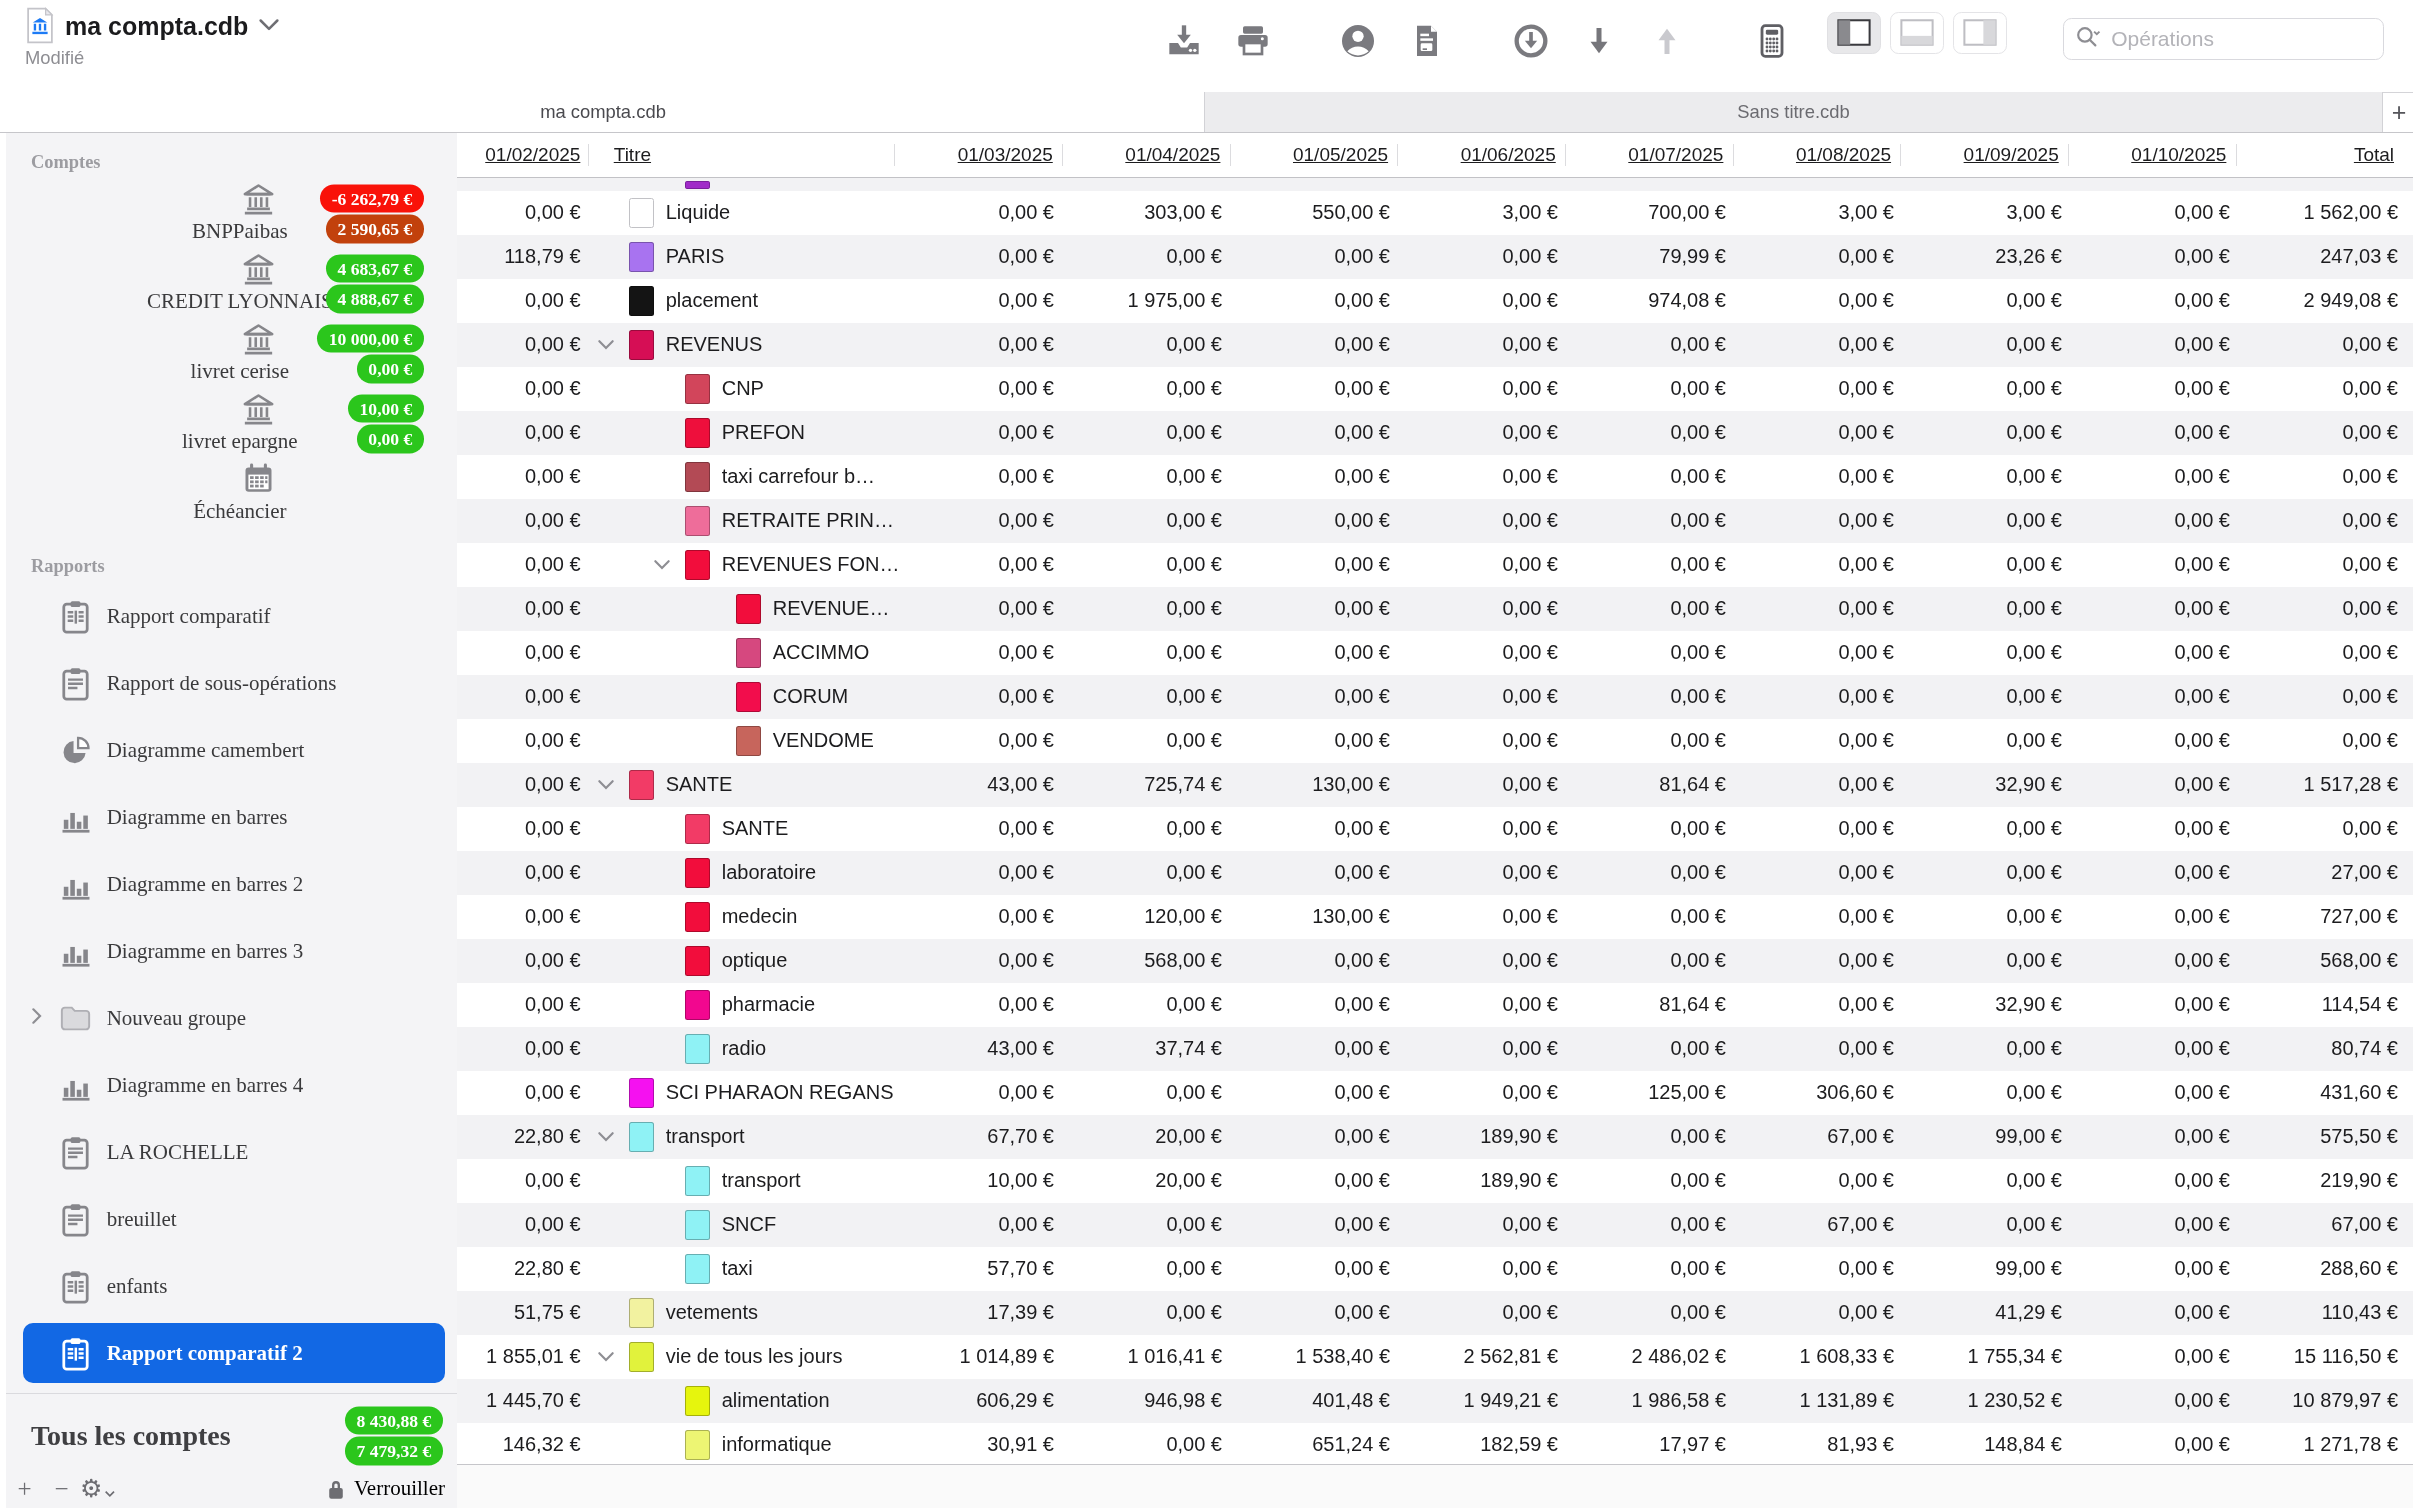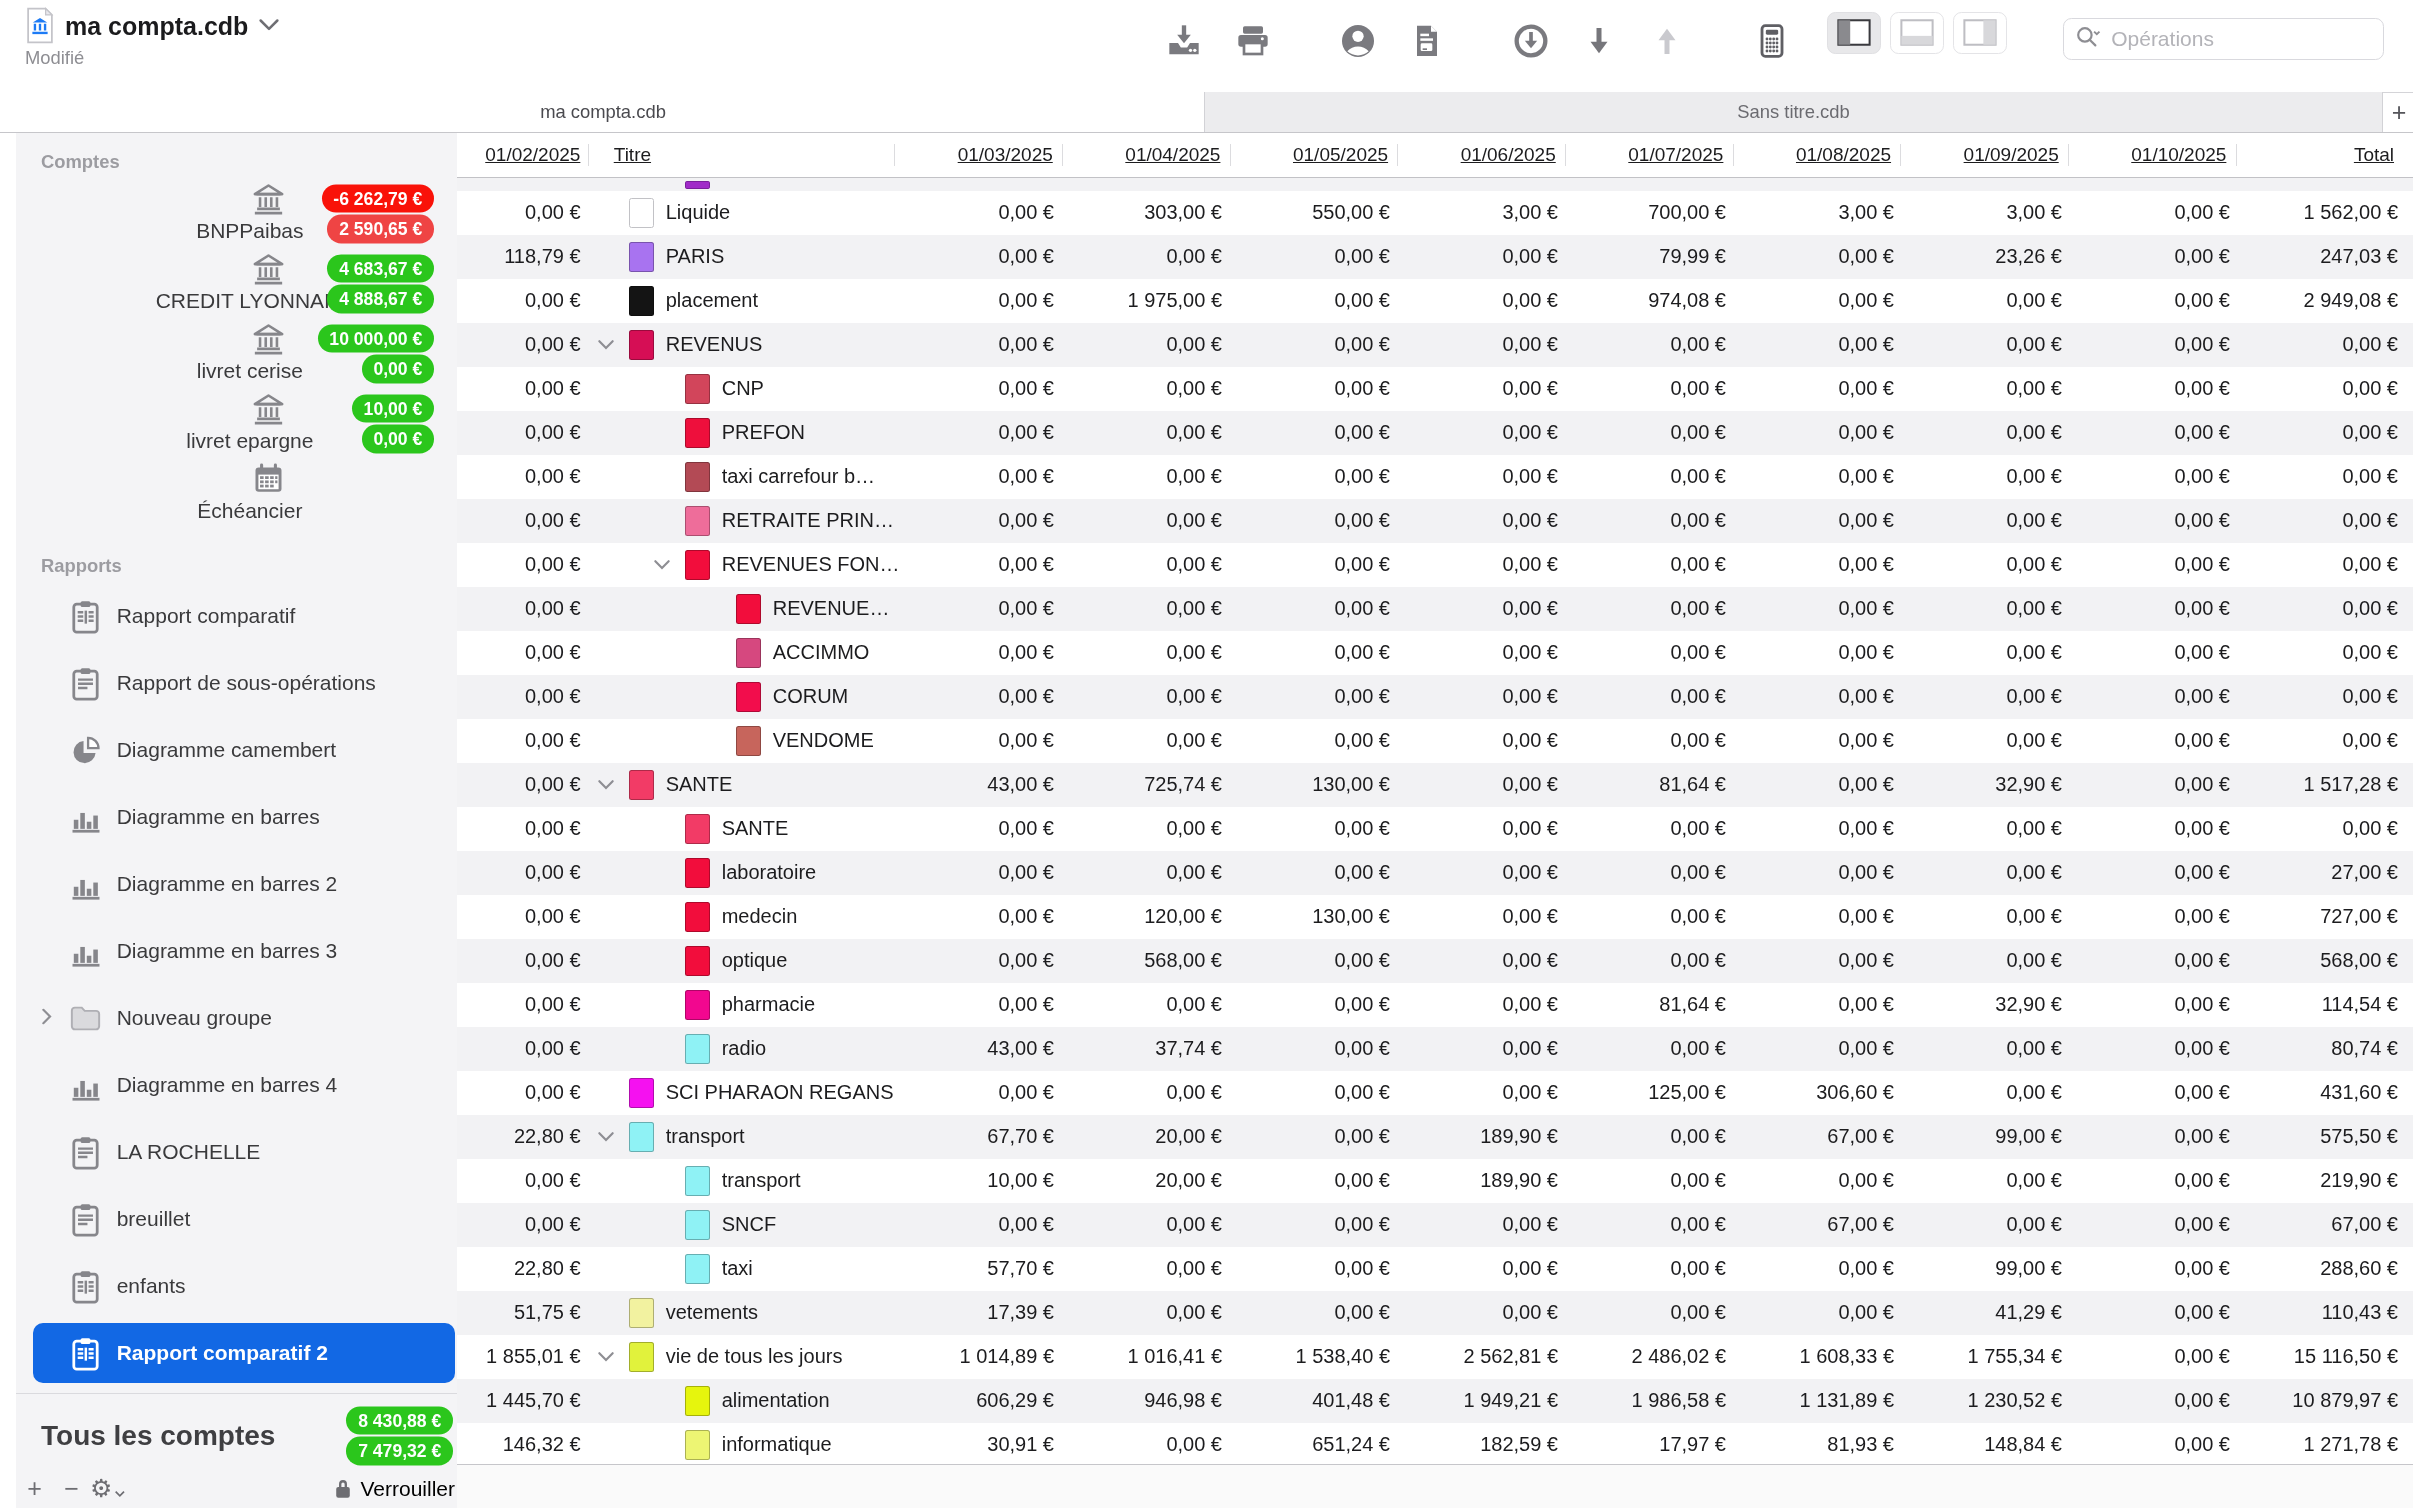--- a/index.html
+++ b/index.html
@@ -24,22 +24,22 @@
   .tabbar::before{content:"";position:absolute;left:747px;right:0;top:0;height:0.8px;background:#D4D4D8;}
   .tab-left-label{position:absolute;left:146px;top:0;transform:translateX(-50%);line-height:40px;
                   font-size:18.4px;color:#4a4a4f;}
   .tab-gray{position:absolute;left:747px;top:0;width:1179px;height:40px;background:#ECECEE;
             border-left:0.8px solid #D2D2D6;border-right:0.8px solid #D2D2D6;box-sizing:border-box;
             display:flex;align-items:center;justify-content:center;font-size:18.4px;color:#6b6b70;}
   .tab-plus{position:absolute;right:0;top:0;width:30px;height:40px;display:flex;align-items:center;
             justify-content:center;font-size:25px;color:#55555a;}
   .chrome-line{position:absolute;top:132px;left:0;width:2413px;height:0.8px;background:#C6C6CA;z-index:6;}
   
-  .sidebar{position:absolute;left:16px;top:133px;width:456px;height:1375px;background:#F4F4F6;
-           border-right:0.8px solid #D8D8DA;box-sizing:content-box;}
+  .sidebar{position:absolute;left:6px;top:133px;width:456px;height:1375px;background:#F4F4F6;
+           border-right:0.8px solid #D8D8DA;box-sizing:content-box;font-family:Liberation Serif, serif;}
   .sec-title{margin:11.7px 0 0 25px;height:34px;line-height:34px;font-size:18.4px;font-weight:700;color:#9C9CA1;}
   .acct{position:relative;height:70px;display:flex;align-items:center;flex-direction:column;}
   .acct .ic,.nav-item .ic{width:40px;height:40px;margin-left:49px;display:flex;align-items:center;justify-content:center;flex:0 0 auto;}
   .acct .lb{margin-left:11.7px;font-size:21px;color:#3a3a3c;white-space:nowrap;}
   .badges{position:absolute;right:38px;top:50%;transform:translateY(-50%);display:flex;flex-direction:column;
           align-items:flex-end;gap:2px;}
   .pill{height:28.5px;line-height:28.5px;border-radius:14.2px;padding:0 11.7px;font-size:17.6px;font-weight:700;color:#fff;white-space:nowrap;}
   .nav-item{position:relative;height:67px;display:flex;align-items:center;}
   .nav-item .lb{margin-left:11.7px;font-size:21px;color:#3a3a3c;white-space:nowrap;}
   .nav-item.selected{height:60px;margin:3.4px 17px;border-radius:10px;}
@@ -238,21 +238,21 @@
                 <path d="M3.6 9.3L12 4l8.4 5.3z"></path>
                 <path d="M4.6 9.3h14.8"></path>
                 <path d="M6.8 11.2v6M10.3 11.2v6M13.7 11.2v6M17.2 11.2v6"></path>
                 <path d="M5 18.4h14M3.6 21h16.8"></path>
               </g>
             </svg>
           </span>
           <span class="lb">BNPPaibas</span>
           <div class="badges">
             <span class="pill" style="background: rgb(249, 18, 9);">-6 262,79 €</span>
-            <span class="pill" style="background: #ef4444;">2 590,65 €</span>
+            <span class="pill" style="background: #c2410c;">2 590,65 €</span>
           </div>
         </div>
         <div class="acct">
           <span class="ic">
             <svg width="39" height="39" viewBox="0 0 24 24">
               <g fill="none" stroke="#86868B" stroke-width="1.6" stroke-linejoin="round">
                 <path d="M3.6 9.3L12 4l8.4 5.3z"></path>
                 <path d="M4.6 9.3h14.8"></path>
                 <path d="M6.8 11.2v6M10.3 11.2v6M13.7 11.2v6M17.2 11.2v6"></path>
                 <path d="M5 18.4h14M3.6 21h16.8"></path>

